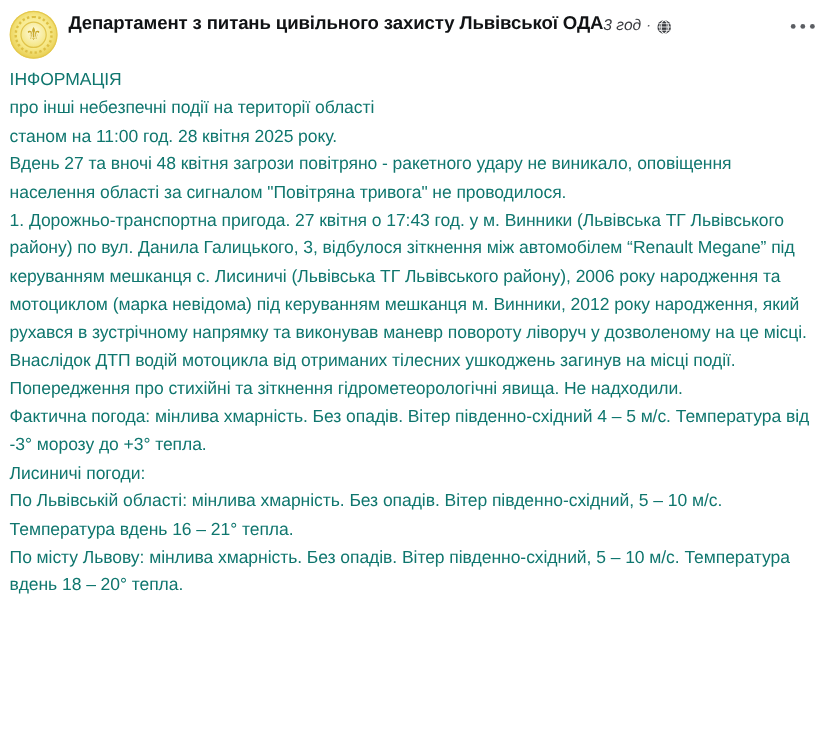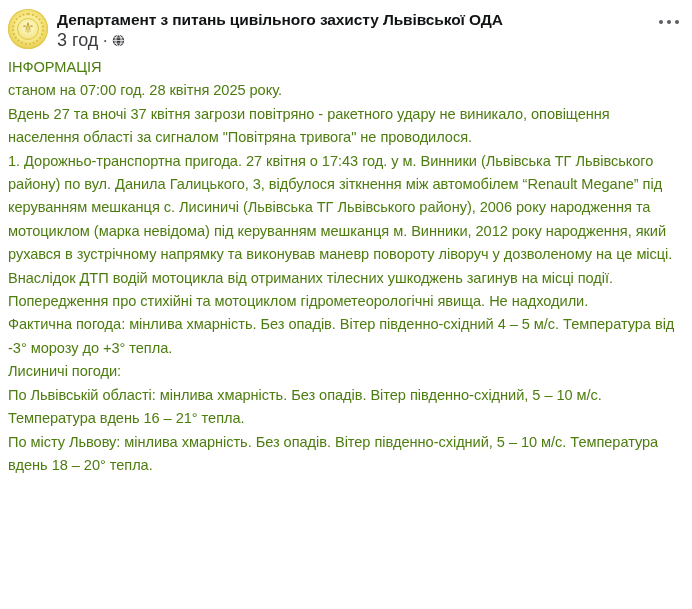--- a/index.html
+++ b/index.html
@@ -70,37 +70,39 @@
     color: #c8a829;
     font-family: "DejaVu Sans", sans-serif;
     font-weight: bold;
     padding-bottom: 1px;
     box-sizing: border-box;
   }
   .header-text {
     margin-left: 9px;
     padding-top: 1px;
     display: flex;
-    flex-direction: column;
+    flex-direction: row;
     justify-content: flex-start;
   }
   .page-name {
     font-size: 15.5px;
     font-weight: bold;
     letter-spacing: -0.1px;
     color: #111315;
     line-height: 19px;
     white-space: nowrap;
   }
   .meta-row {
     display: flex;
+    align-items: center;
     margin-top: 3px;
-    font-size: 18px;
+    font-size: 13px;
     color: #3a3c40;
     line-height: 16px;
+    font-style: italic;
   }
   .meta-sep {
     margin: 0 4px;
     color: #5a5d62;
   }
   .globe-icon {
     display: inline-block;
     width: 13px;
     height: 13px;
     position: relative;
@@ -124,21 +126,21 @@
 
   
   .post-body {
     padding: 2px 8px 0 8px;
     box-sizing: border-box;
   }
   .post-body p {
     margin: 0;
     font-size: 14.6px;
     line-height: 23.4px;
-    color: #4d7c0f;
+    color: #0f766e;
     letter-spacing: -0.05px;
     text-align: left;
     word-spacing: 0px;
   }
 </style>
 </head>
 <body>
 
 <div class="post">
 
@@ -170,24 +172,25 @@
 
     <div class="menu-dots">
       <span></span>
       <span></span>
       <span></span>
     </div>
   </div>
 
   <div class="post-body">
     <p>ІНФОРМАЦІЯ</p>
-    <p>станом на 07:00 год. 28 квітня 2025 року.</p>
-    <p>Вдень 27 та вночі 37 квітня загрози повітряно - ракетного удару не виникало, оповіщення населення області за сигналом "Повітряна тривога" не проводилося.</p>
+    <p>про інші небезпечні події на території області</p>
+    <p>станом на 11:00 год. 28 квітня 2025 року.</p>
+    <p>Вдень 27 та вночі 48 квітня загрози повітряно - ракетного удару не виникало, оповіщення населення області за сигналом "Повітряна тривога" не проводилося.</p>
     <p>1. Дорожньо-транспортна пригода. 27 квітня о 17:43 год. у м. Винники (Львівська  ТГ Львівського району) по вул. Данила Галицького, 3, відбулося зіткнення між автомобілем “Renault Megane” під керуванням мешканця с. Лисиничі (Львівська ТГ Львівського району), 2006 року народження та мотоциклом (марка невідома) під керуванням мешканця м. Винники, 2012 року народження, який рухався в зустрічному напрямку та виконував маневр повороту ліворуч у дозволеному на це місці. Внаслідок ДТП водій мотоцикла від отриманих тілесних ушкоджень загинув на місці події.</p>
-    <p>Попередження про стихійні та мотоциклом гідрометеорологічні явища. Не надходили.</p>
+    <p>Попередження про стихійні та зіткнення гідрометеорологічні явища. Не надходили.</p>
     <p>Фактична погода: мінлива хмарність. Без опадів. Вітер південно-східний  4 – 5 м/с. Температура від -3° морозу до +3° тепла.</p>
     <p>Лисиничі погоди:</p>
     <p>По Львівській області: мінлива хмарність. Без опадів. Вітер південно-східний, 5 – 10 м/с. Температура вдень 16 – 21° тепла.</p>
     <p>По місту Львову: мінлива хмарність. Без опадів. Вітер південно-східний, 5 – 10 м/с. Температура вдень 18 – 20° тепла.</p>
 
   </div>
 
 </div>
 
 </body></html>

